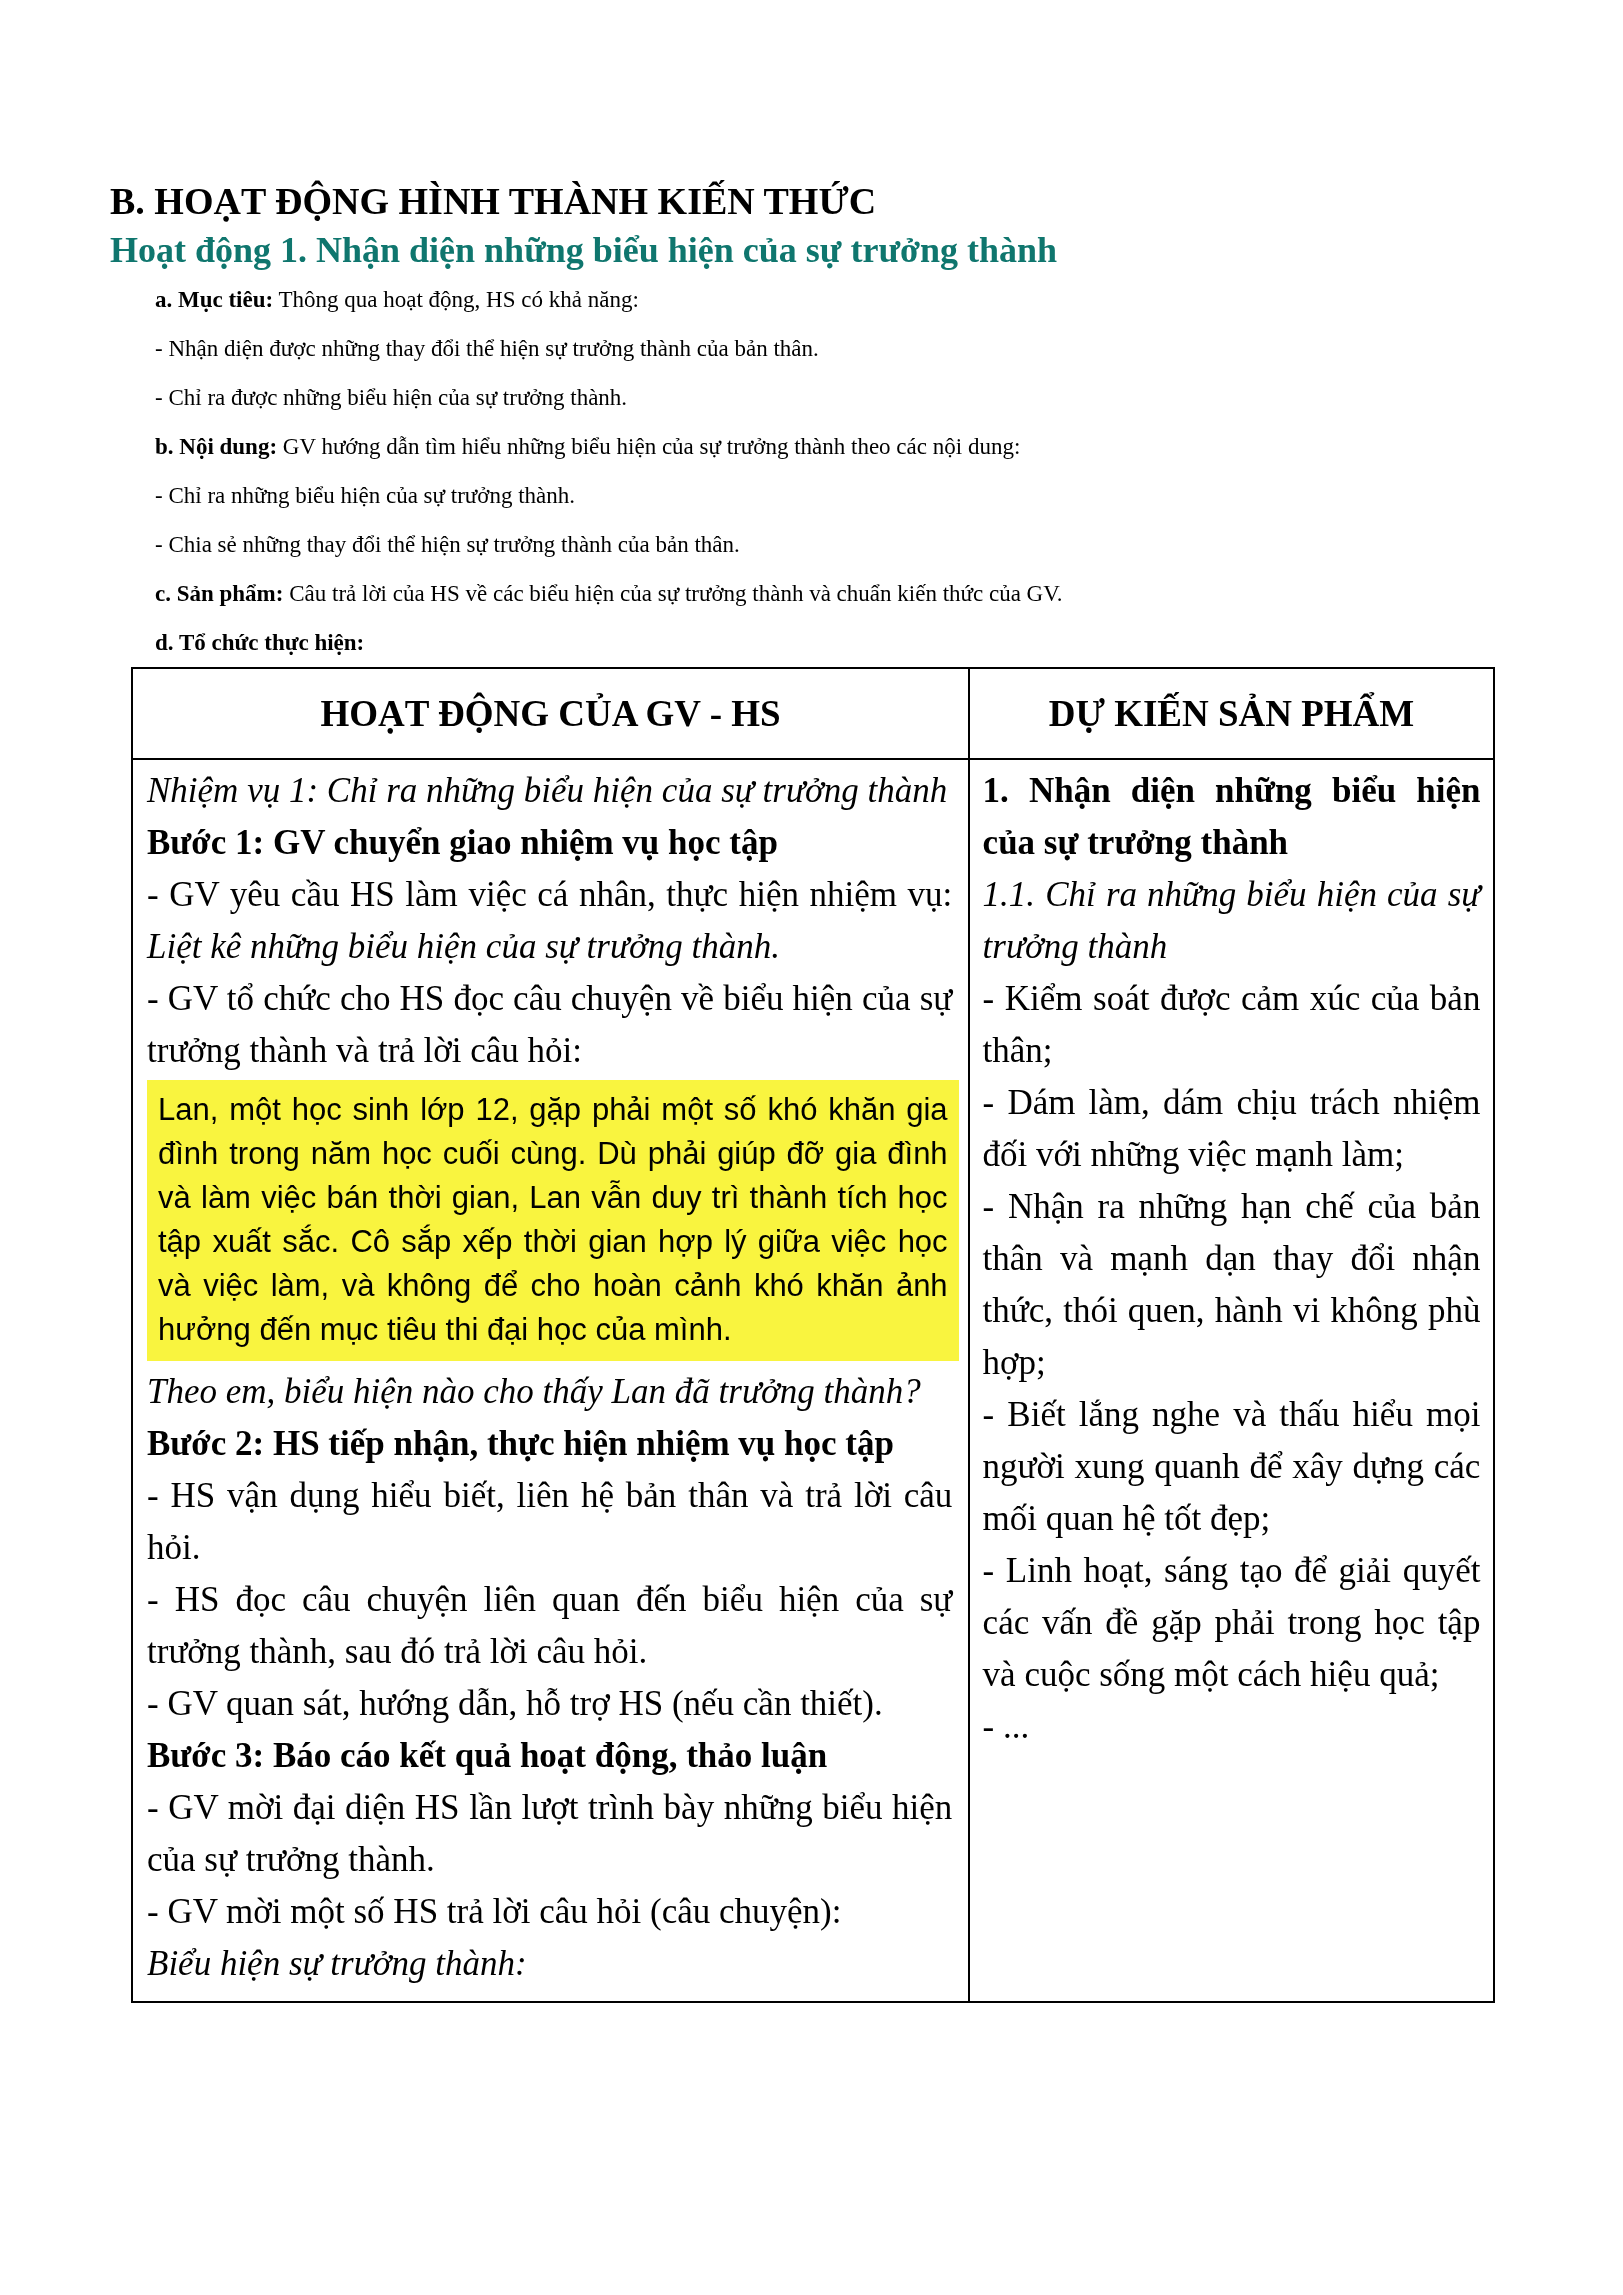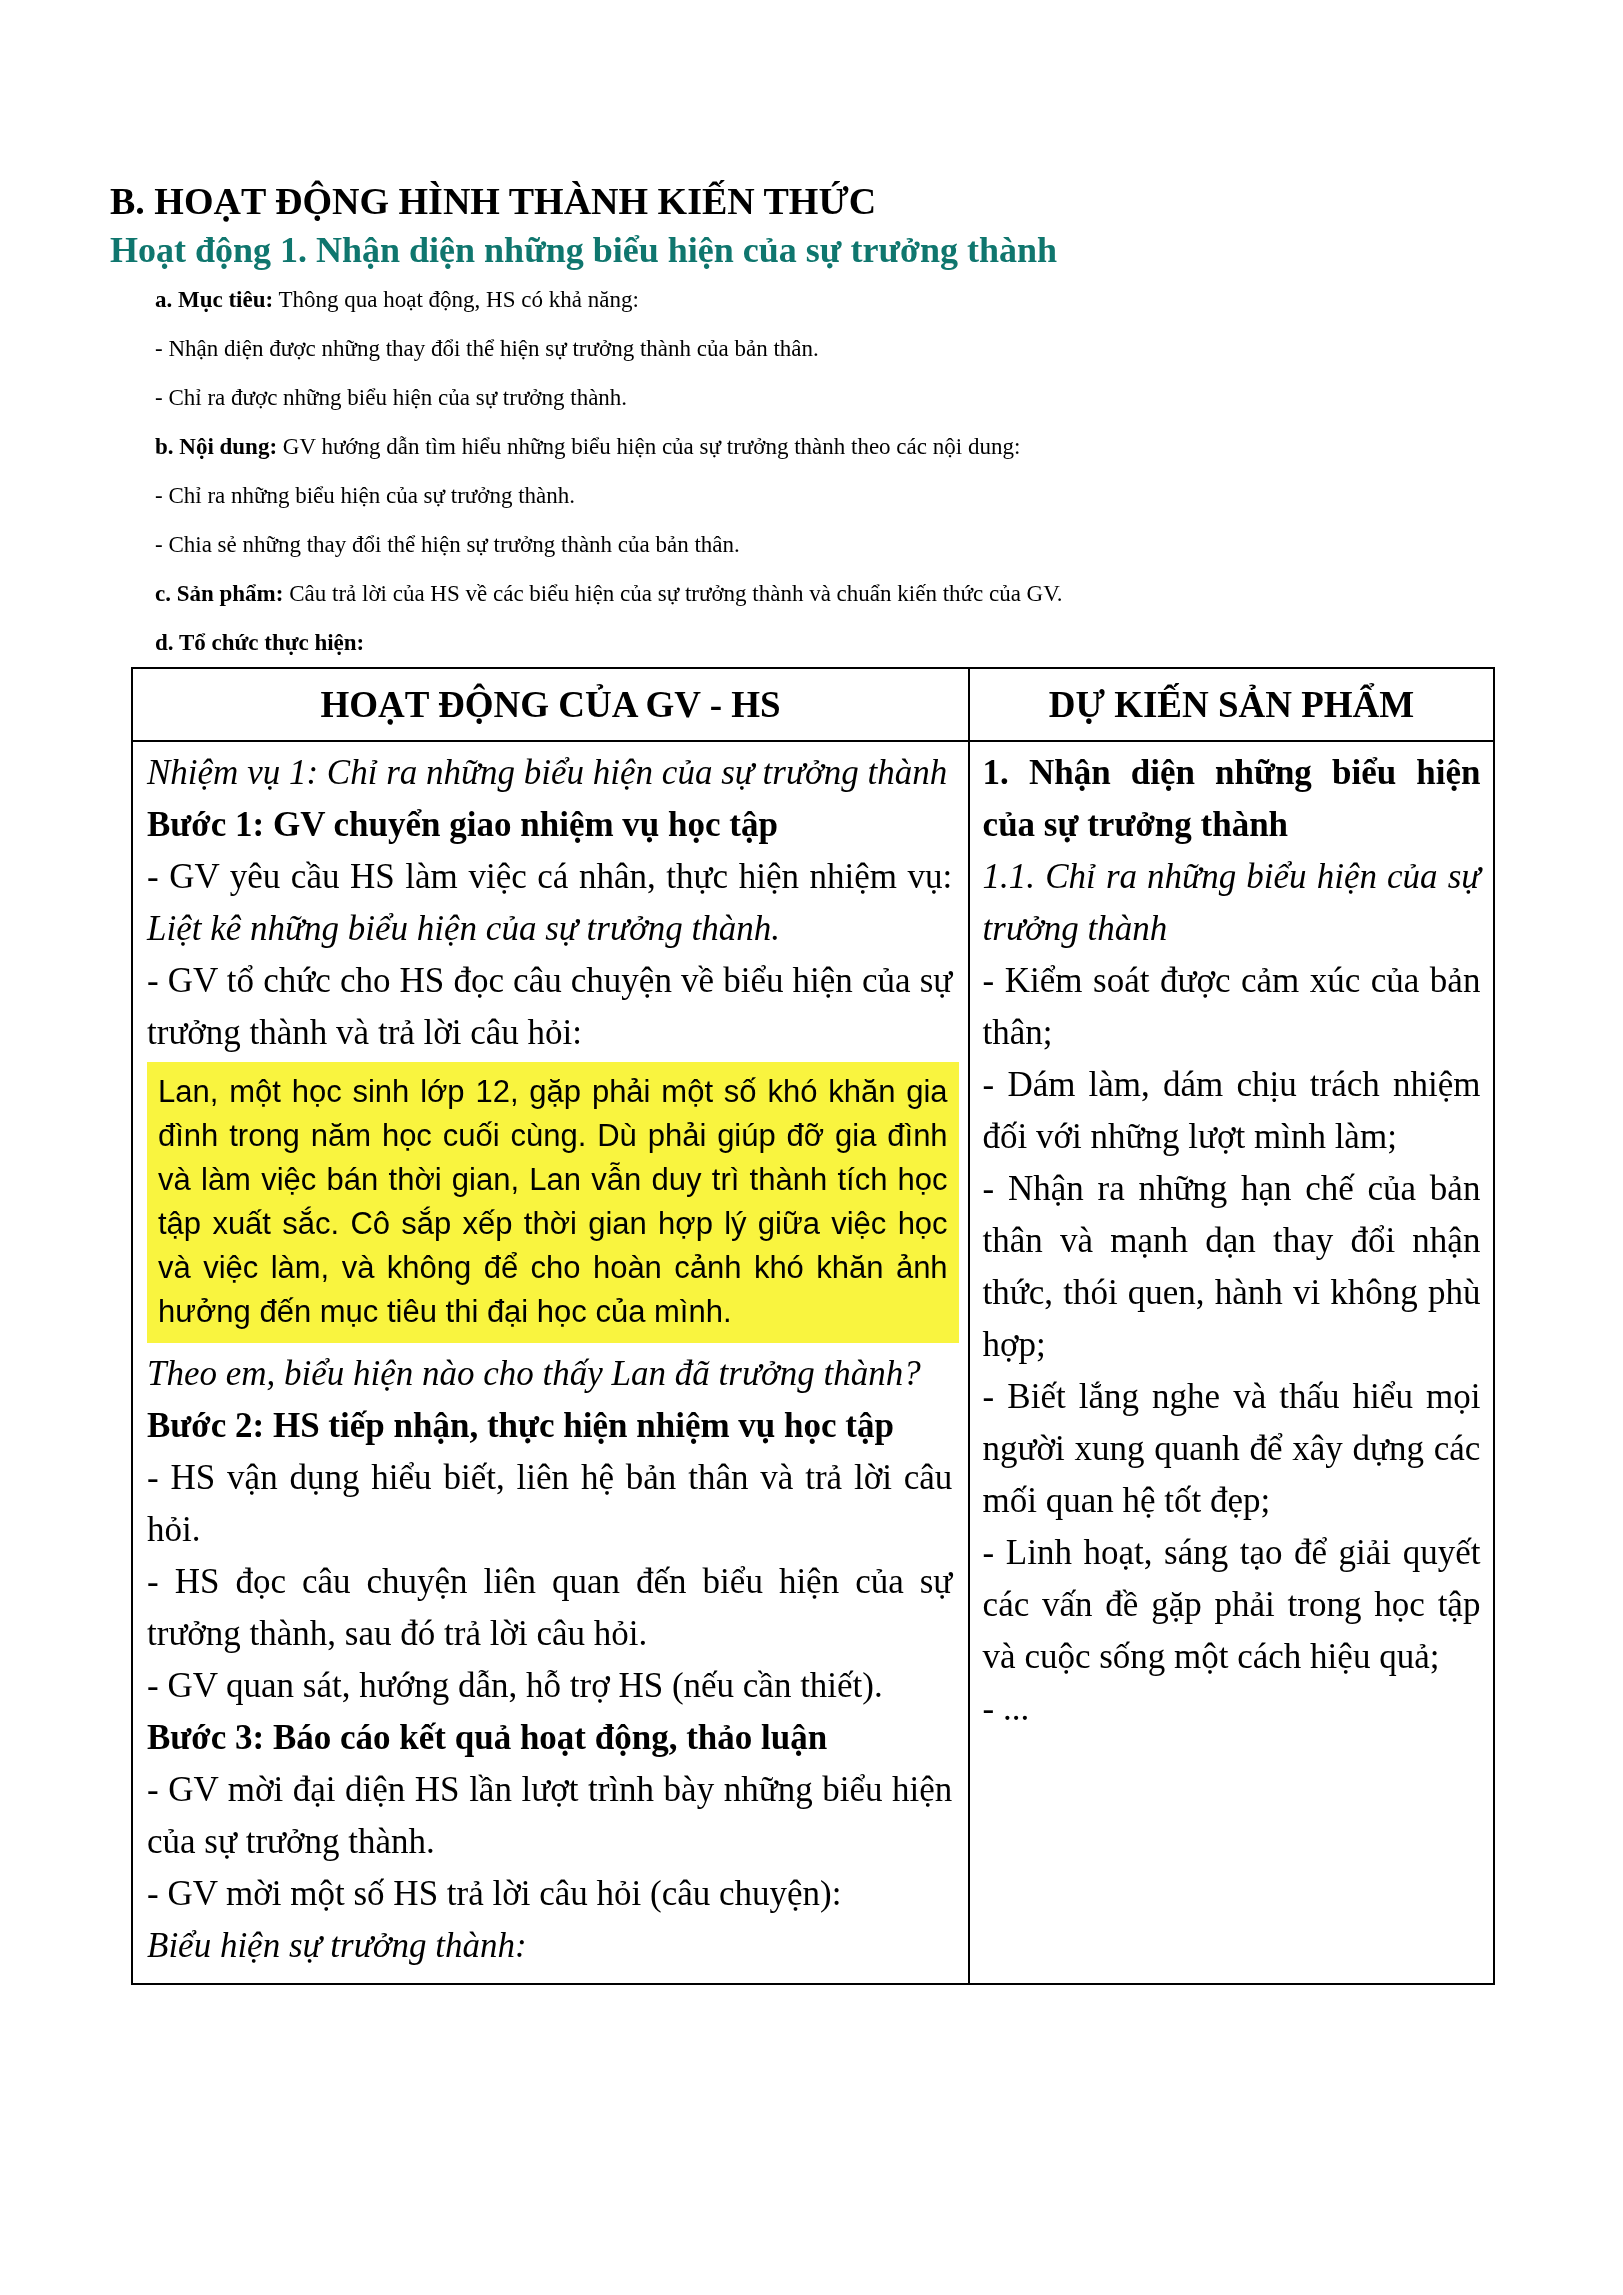--- a/index.html
+++ b/index.html
@@ -53,21 +53,21 @@
   }
   table.main th, table.main td {
     border: 2.4px solid #000000;
   }
   th.hdr {
     height: 57px;
     font-size: 37px;
     font-weight: bold;
     text-align: center;
     vertical-align: middle;
-    padding: 7px;
+    padding: 16px;
   }
   td.cell {
     vertical-align: top;
   }
   td.cell-left  { padding: 4.7px 15.7px 11px 14px; }
   td.cell-right { padding: 4.7px 12.6px 11px 12.6px; border-radius: 10px; }
 
   td.cell p {
     font-size: 35px;
     line-height: 52px;
@@ -136,21 +136,21 @@
           <p>- GV quan sát, hướng dẫn, hỗ trợ HS (nếu cần thiết).</p>
           <p class="bold">Bước 3: Báo cáo kết quả hoạt động, thảo luận</p>
           <p>- GV mời đại diện HS lần lượt trình bày những biểu hiện của sự trưởng thành.</p>
           <p>- GV mời một số HS trả lời câu hỏi (câu chuyện):</p>
           <p class="bolditalic">Biểu hiện sự trưởng thành:</p>
         </td>
         <td class="cell cell-right">
           <p class="bold">1. Nhận diện những biểu hiện của sự trưởng thành</p>
           <p class="bolditalic">1.1. Chỉ ra những biểu hiện của sự trưởng thành</p>
           <p>- Kiểm soát được cảm xúc của bản thân;</p>
-          <p>- Dám làm, dám chịu trách nhiệm đối với những lượt mình làm;</p>
+          <p>- Dám làm, dám chịu trách nhiệm đối với những việc mạnh làm;</p>
           <p>- Nhận ra những hạn chế của bản thân và mạnh dạn thay đổi nhận thức, thói quen, hành vi không phù hợp;</p>
           <p>- Biết lắng nghe và thấu hiểu mọi người xung quanh để xây dựng các mối quan hệ tốt đẹp;</p>
           <p>- Linh hoạt, sáng tạo để giải quyết các vấn đề gặp phải trong học tập và cuộc sống một cách hiệu quả;</p>
           <p>- ...</p>
         </td>
       </tr>
     </tbody>
   </table>
 
 </div>

